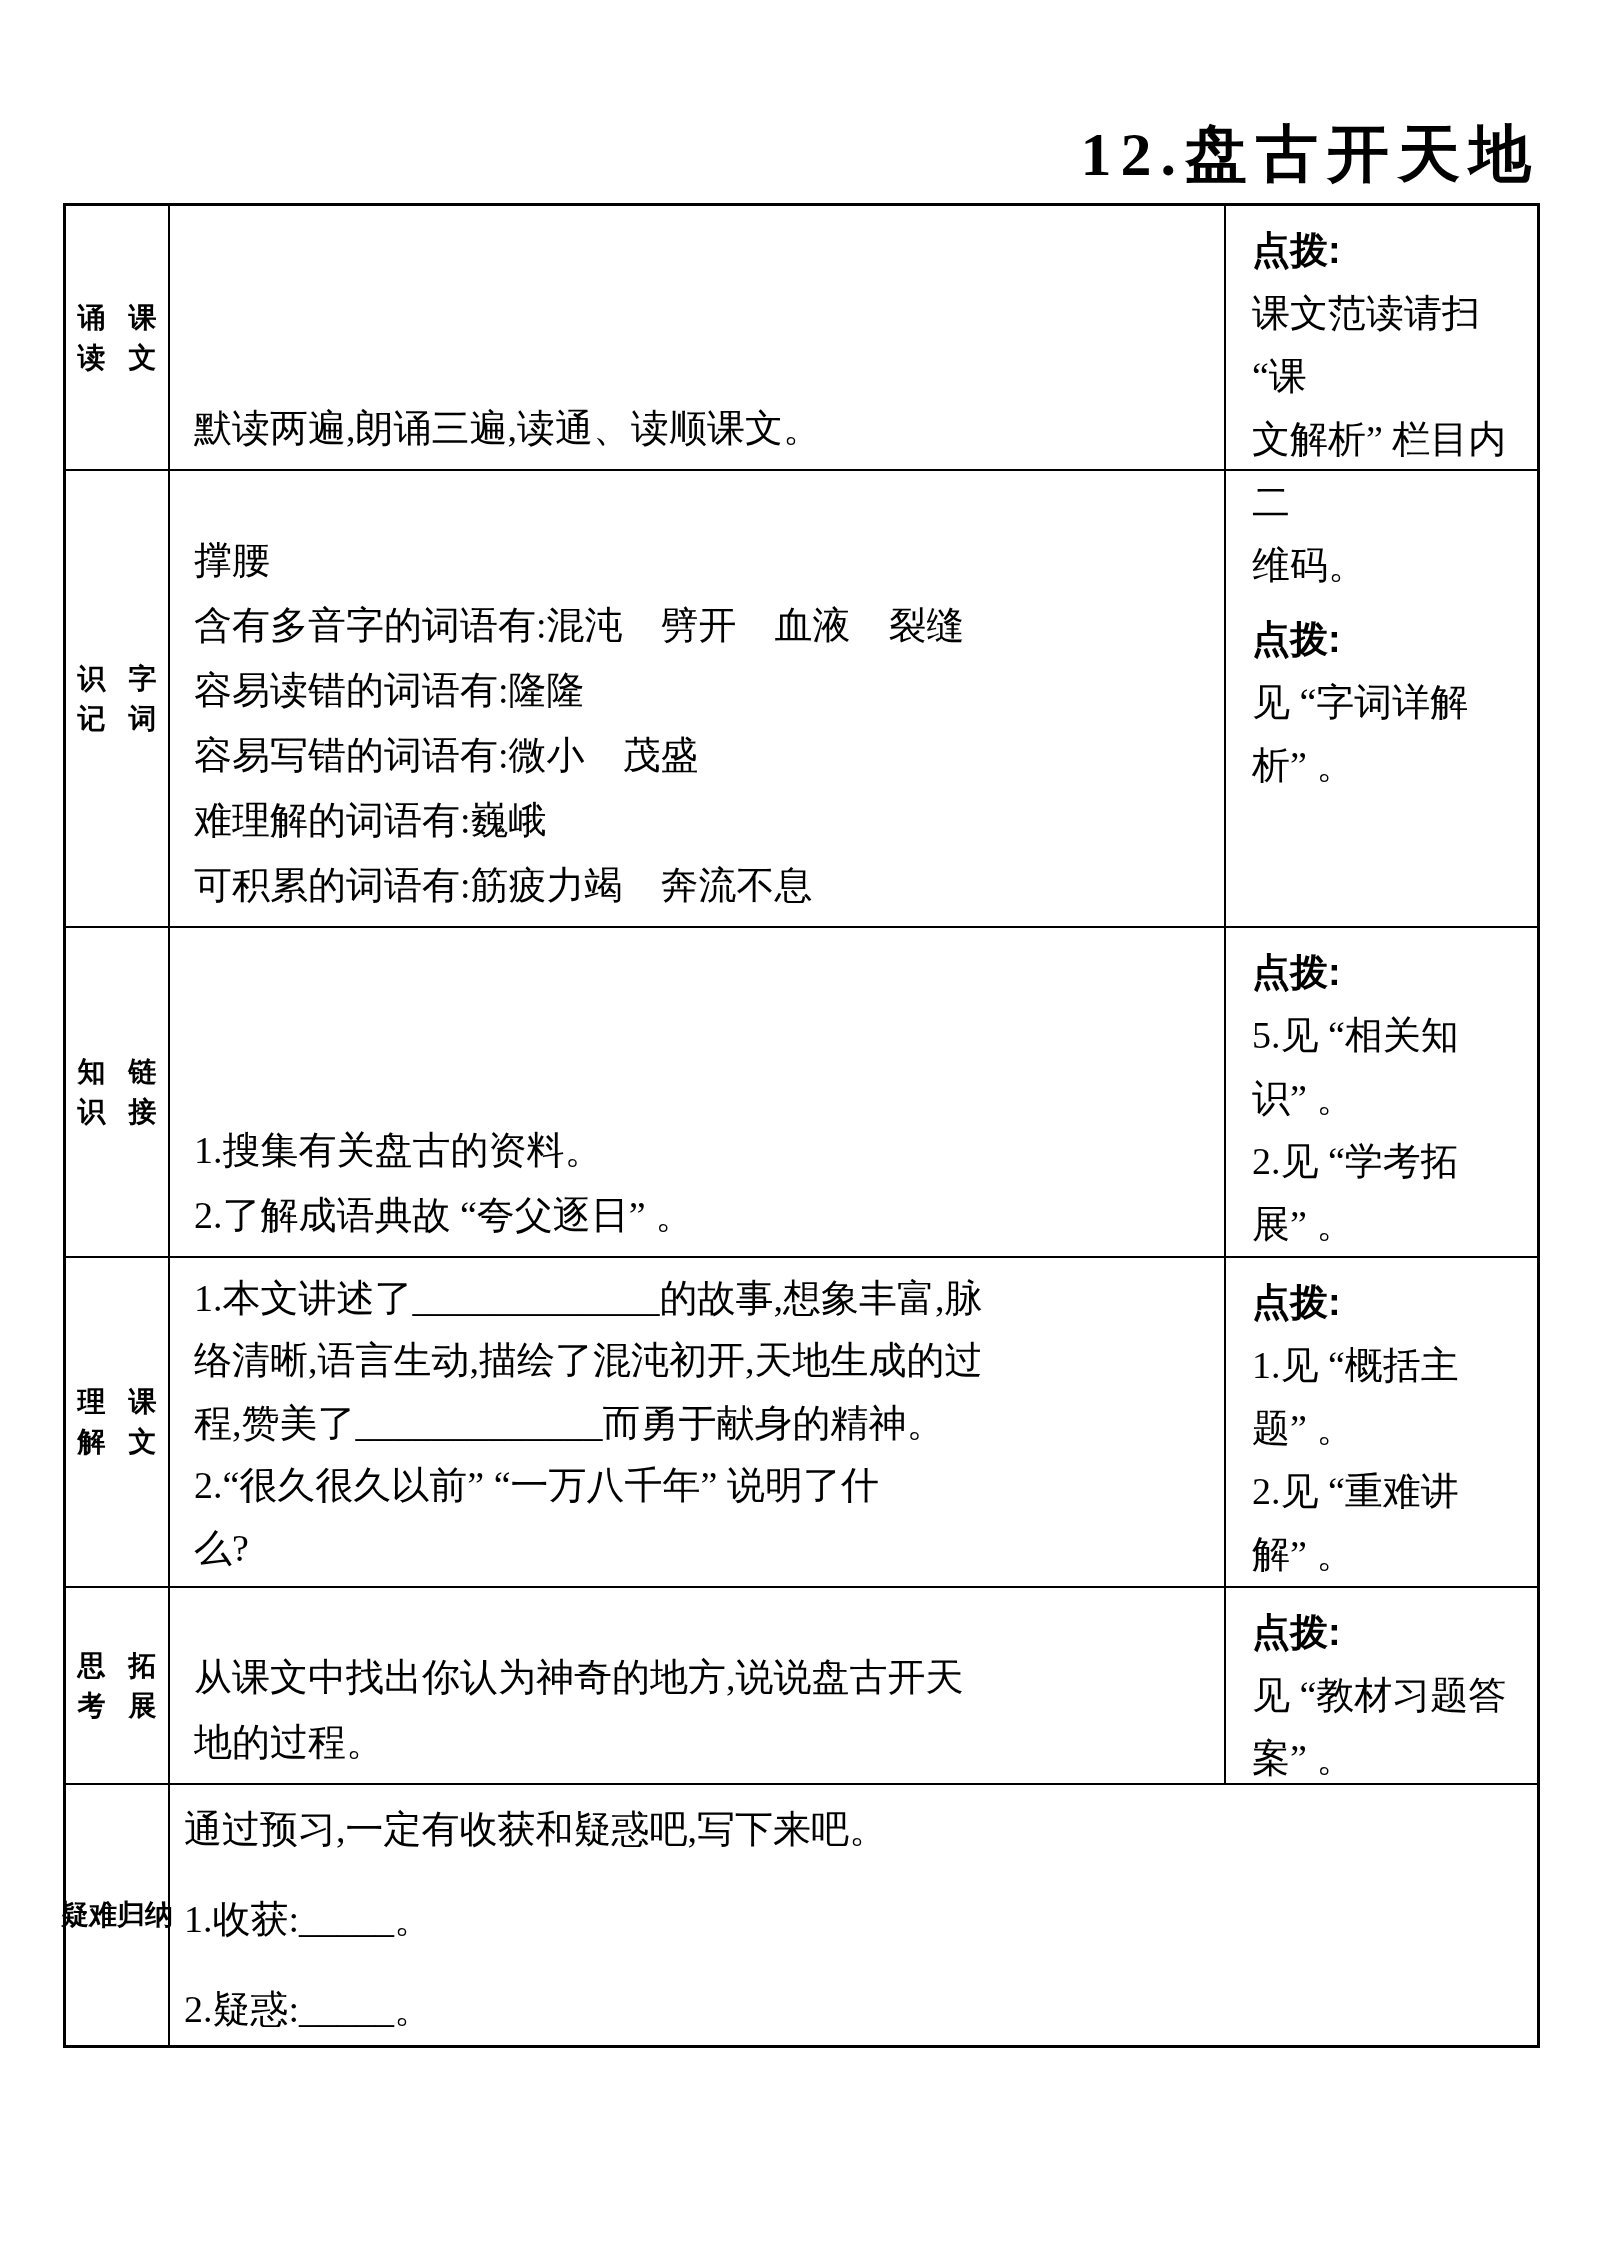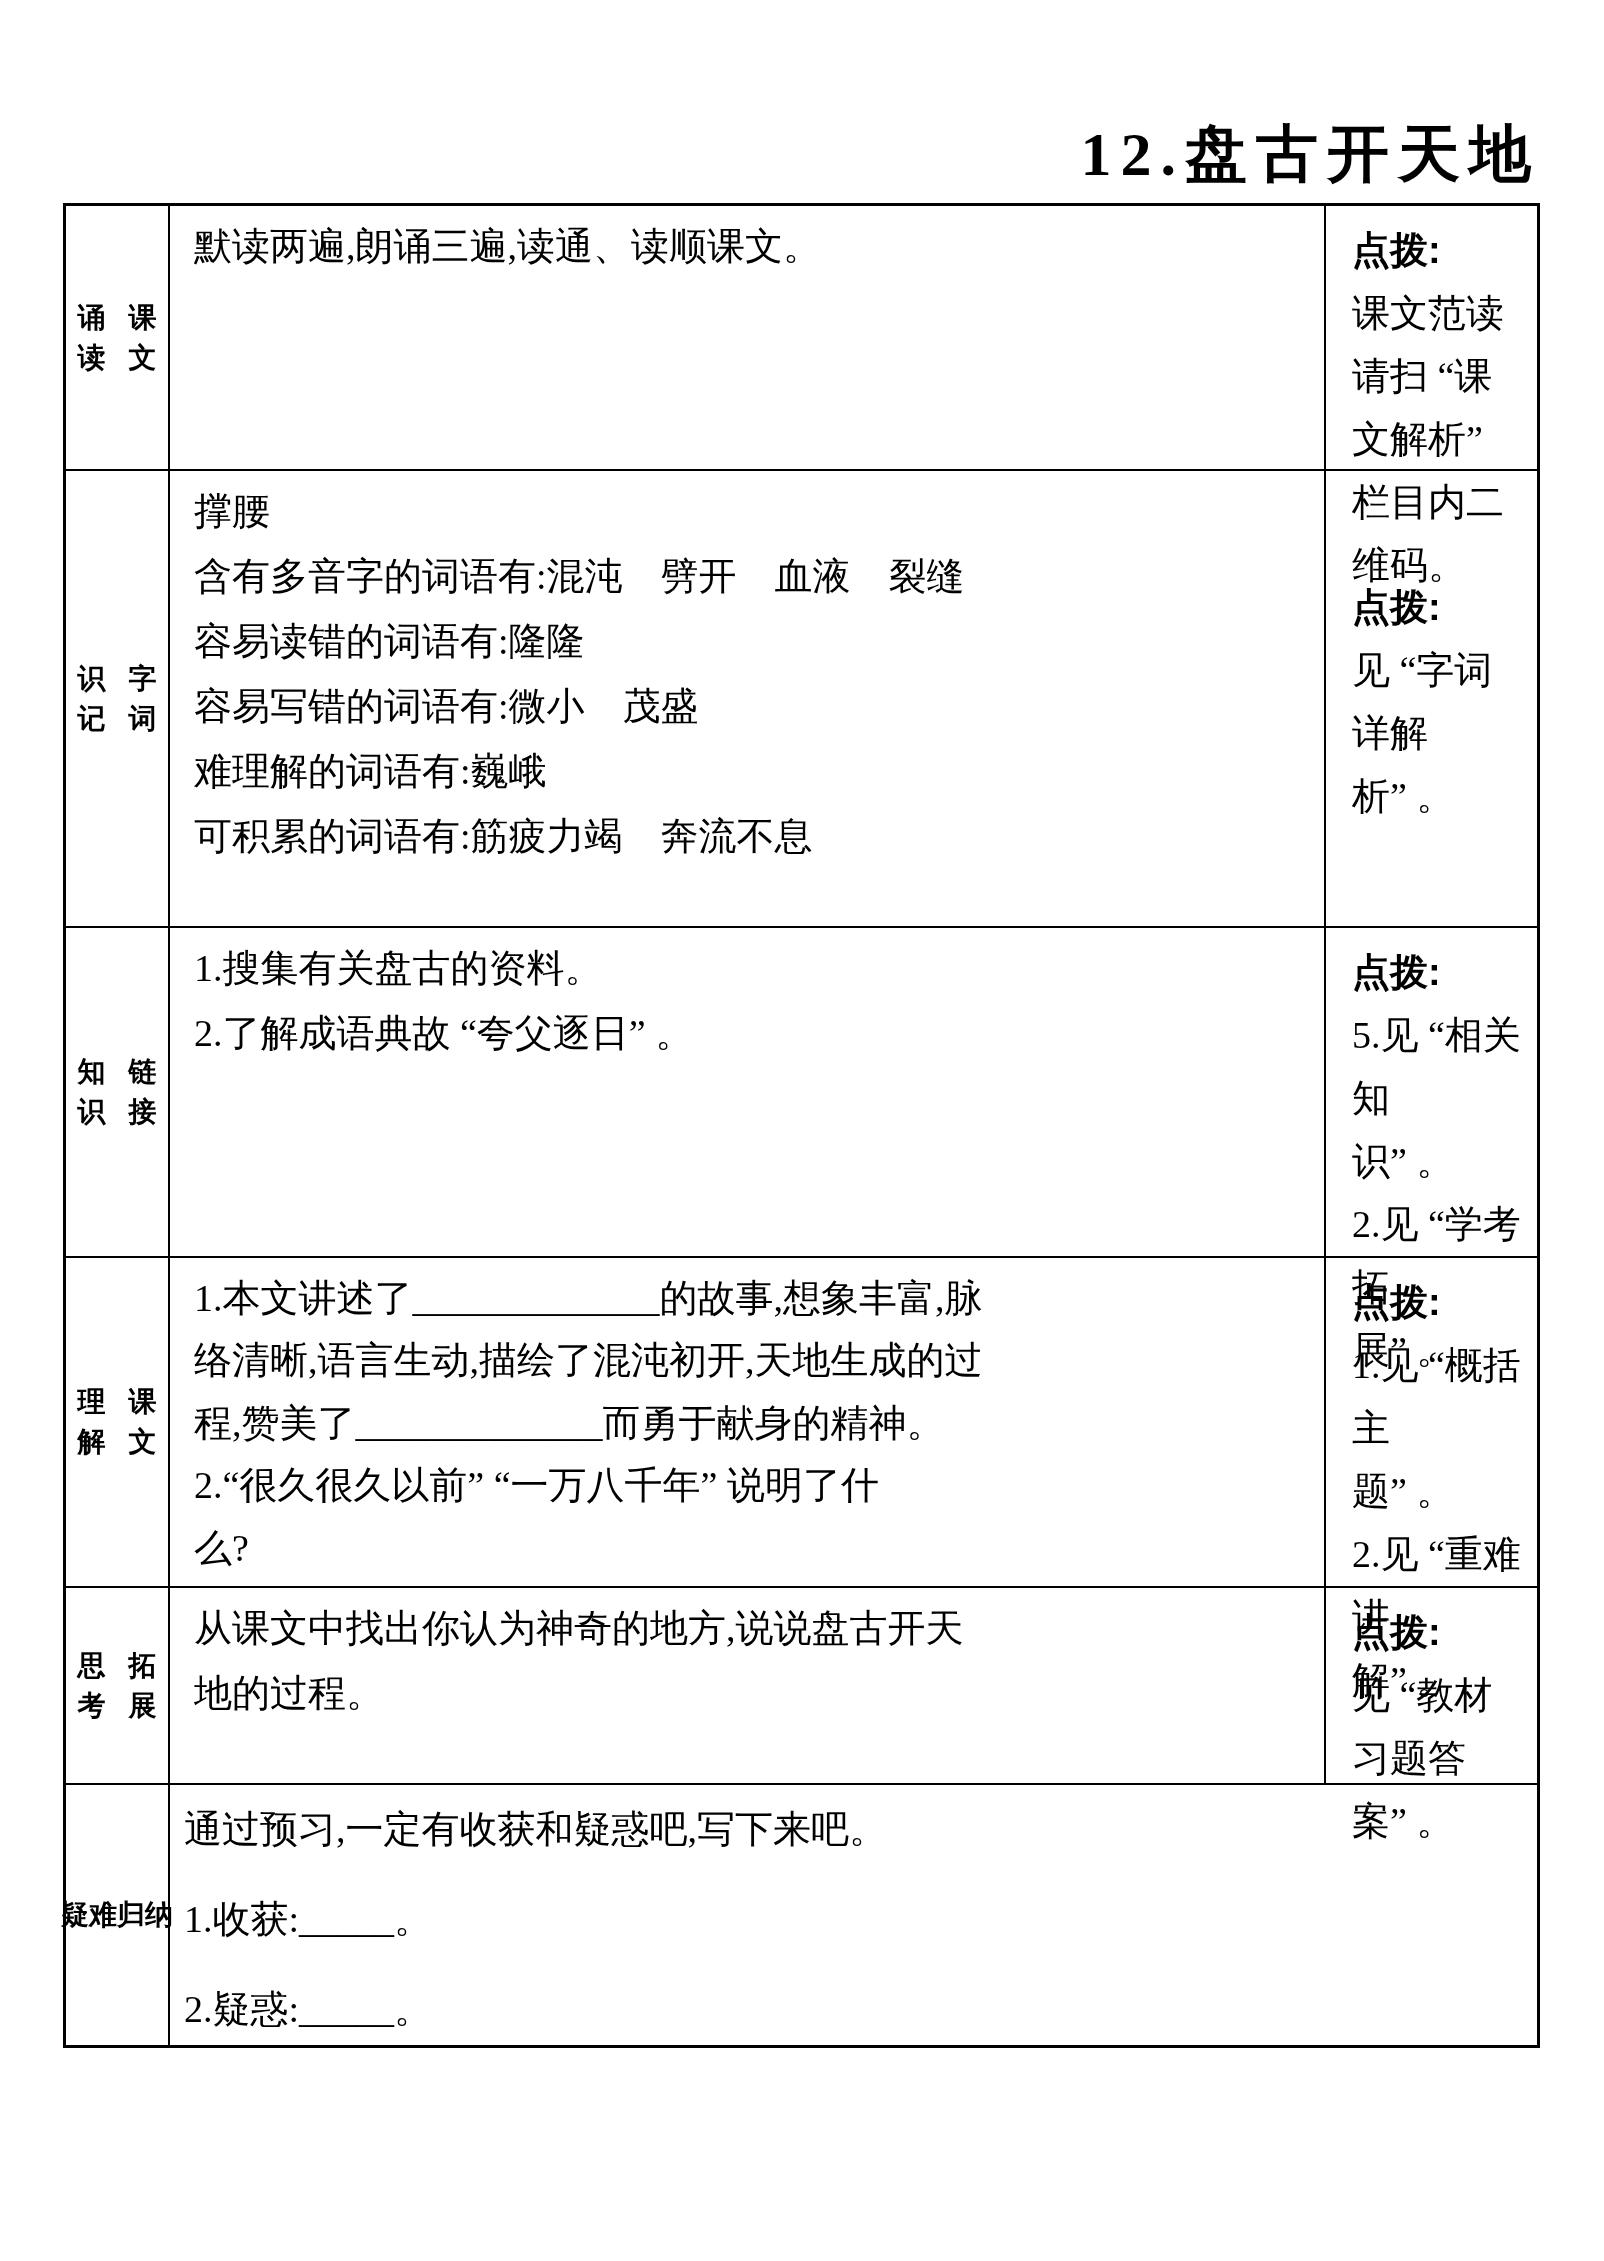--- a/index.html
+++ b/index.html
@@ -28,23 +28,23 @@
   .r6 { height:262px; }
   .cell { box-sizing:border-box; }
   .cell.rowhead {
     width:102px; display:flex; flex-direction:row;
     justify-content:center; align-items:center;
     font-family:Liberation Serif, serif;
     font-weight:bold; font-size:28px; line-height:1.42;
     text-align:center;
   }
   .cell.content {
-    width:1156px; border-left:2px solid #000;
+    width:1056px; border-left:2px solid #000;
     padding:8px 24px; font-size:38px; line-height:65px;
-    display:flex; flex-direction:column; justify-content:flex-start;
+    display:flex; flex-direction:column; justify-content:flex-end;
   }
   .cell.content.topalign { justify-content:flex-start; padding-top:12px;padding-left:14px; }
   .cell.content.fullspan { flex:1; width:auto; }
   .cell.tip {
     flex:1; border-left:2px solid #000;
     padding:13px 16px 6px 26px; font-size:38px; line-height:63px;
     display:flex; flex-direction:column; justify-content:flex-start;
   }
   .cell.tip.vcenter { justify-content:center; }
   .tip-label {

